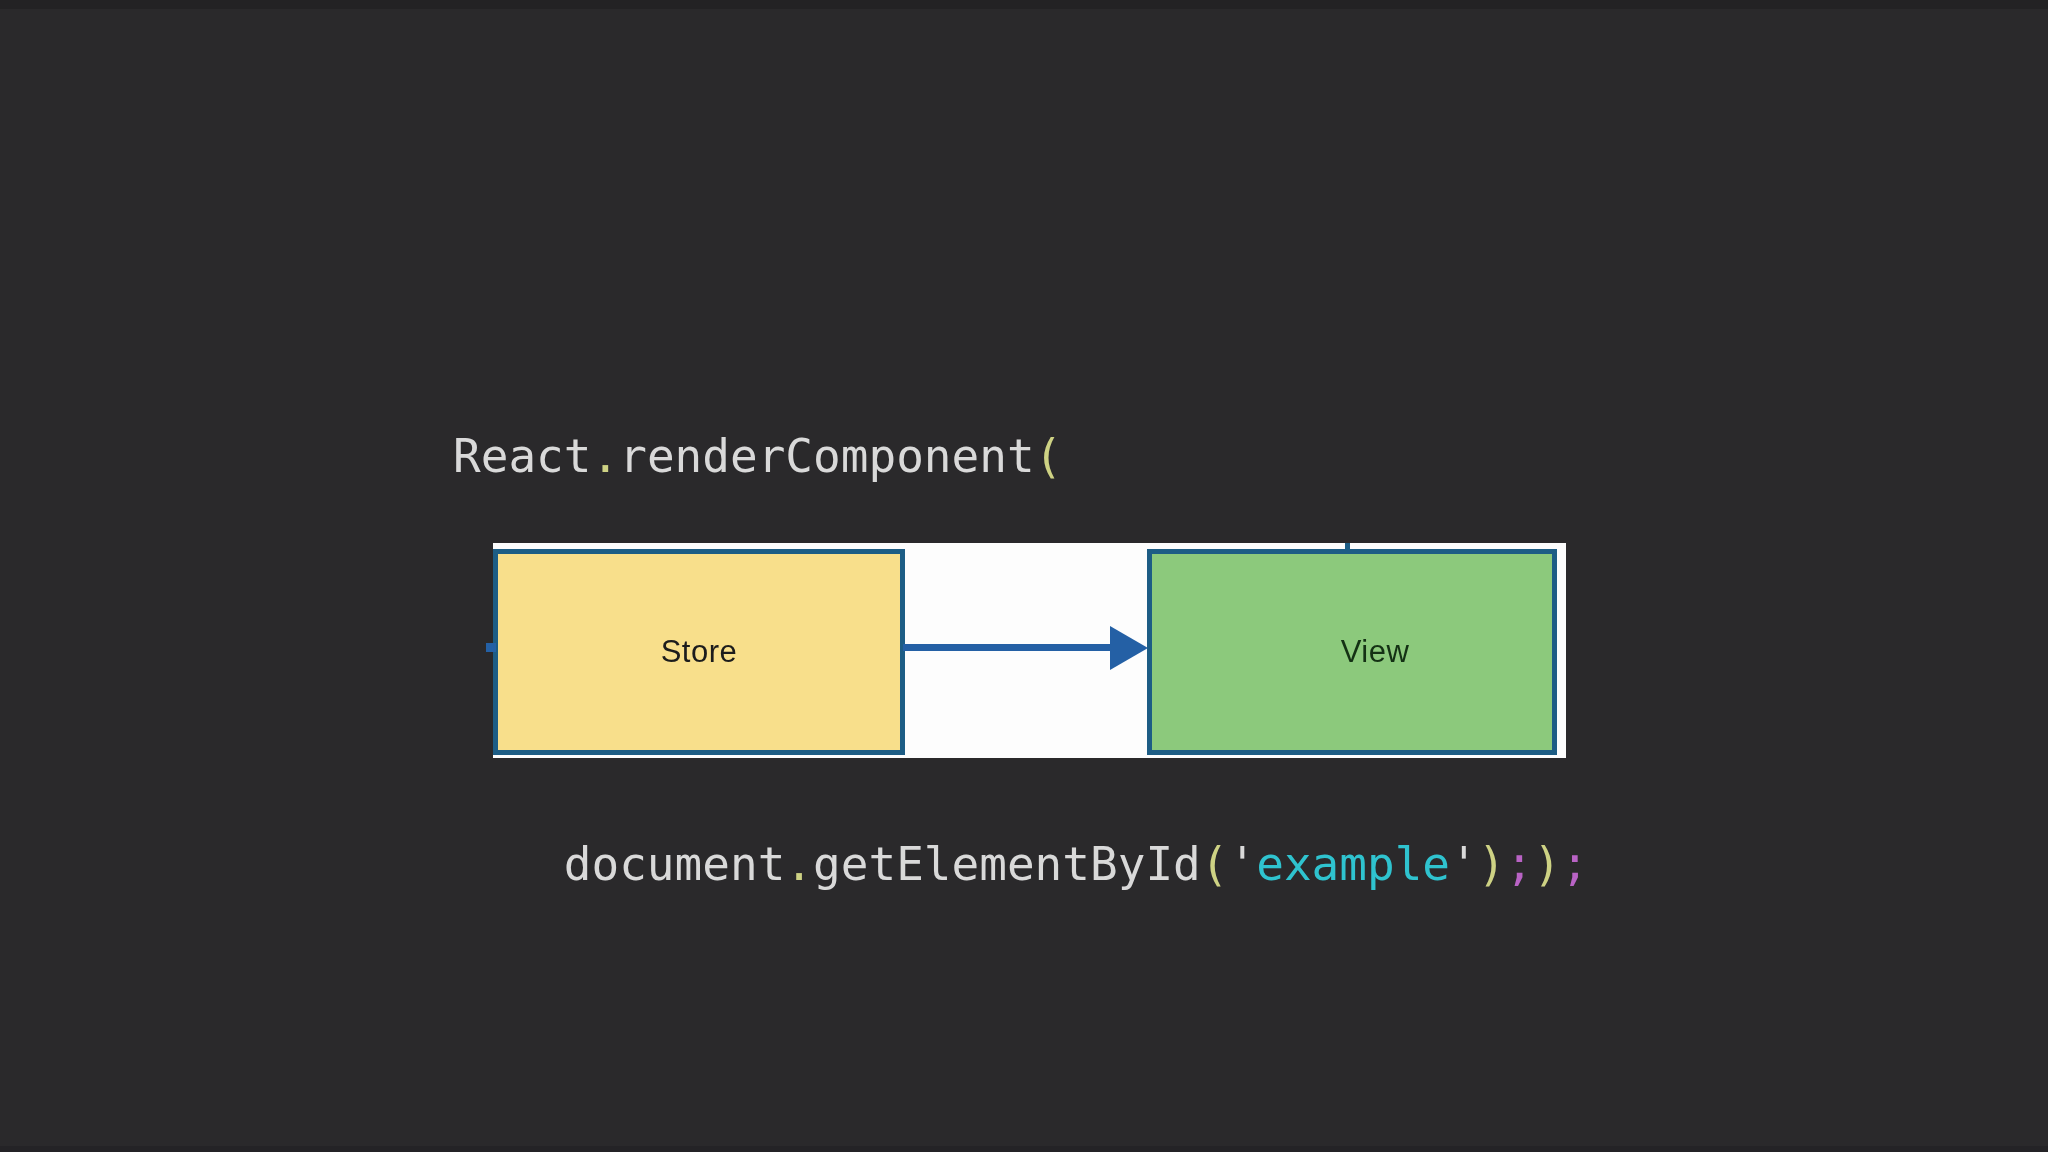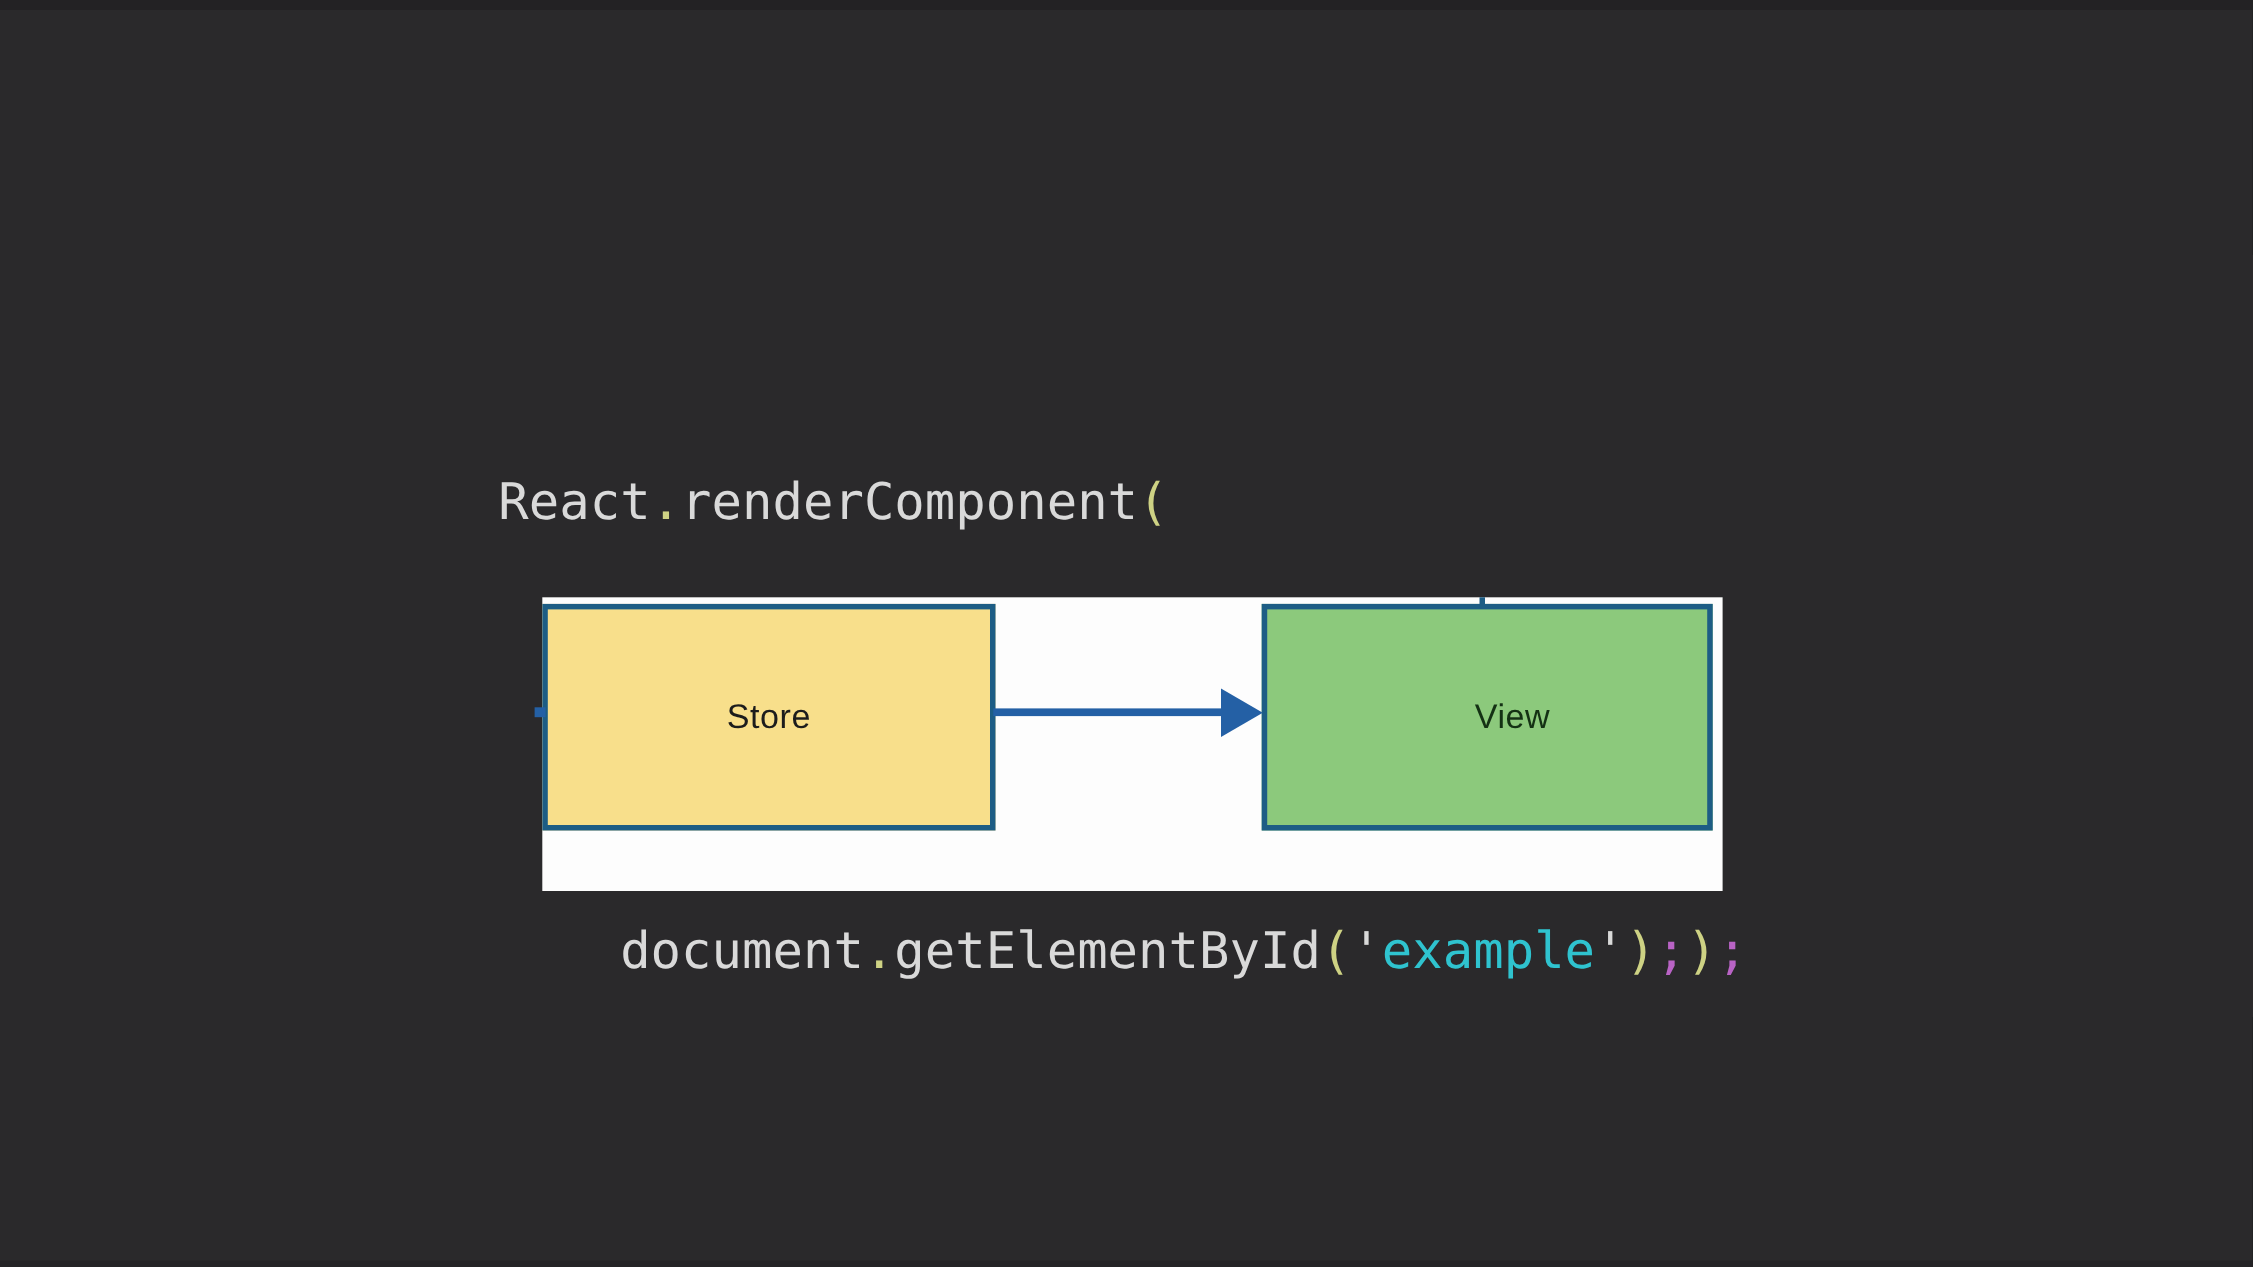--- a/index.html
+++ b/index.html
@@ -31,21 +31,21 @@
   .tok-string  { color: var(--tok-string, #2fc3cf); margin-top: 28px; }
   .tok-quote   { color: var(--tok-quote, #3fbd4d); }
   .tok-semi    { color: var(--tok-semi, #b963c5); }
 
   
   #diagram-canvas {
     position: absolute;
     left: 493px;
     top: 543px;
     width: 1073px;
-    height: 267px;
+    height: 215px;
     background: var(--dg-canvas, #fdfdfd);
   }
   .flow-box {
     position: absolute;
     top: 6px;
     height: 206px;
     width: 412px;
     border: 5px solid var(--dg-border, #1d5d85);
     box-sizing: border-box;
     display: flex;

